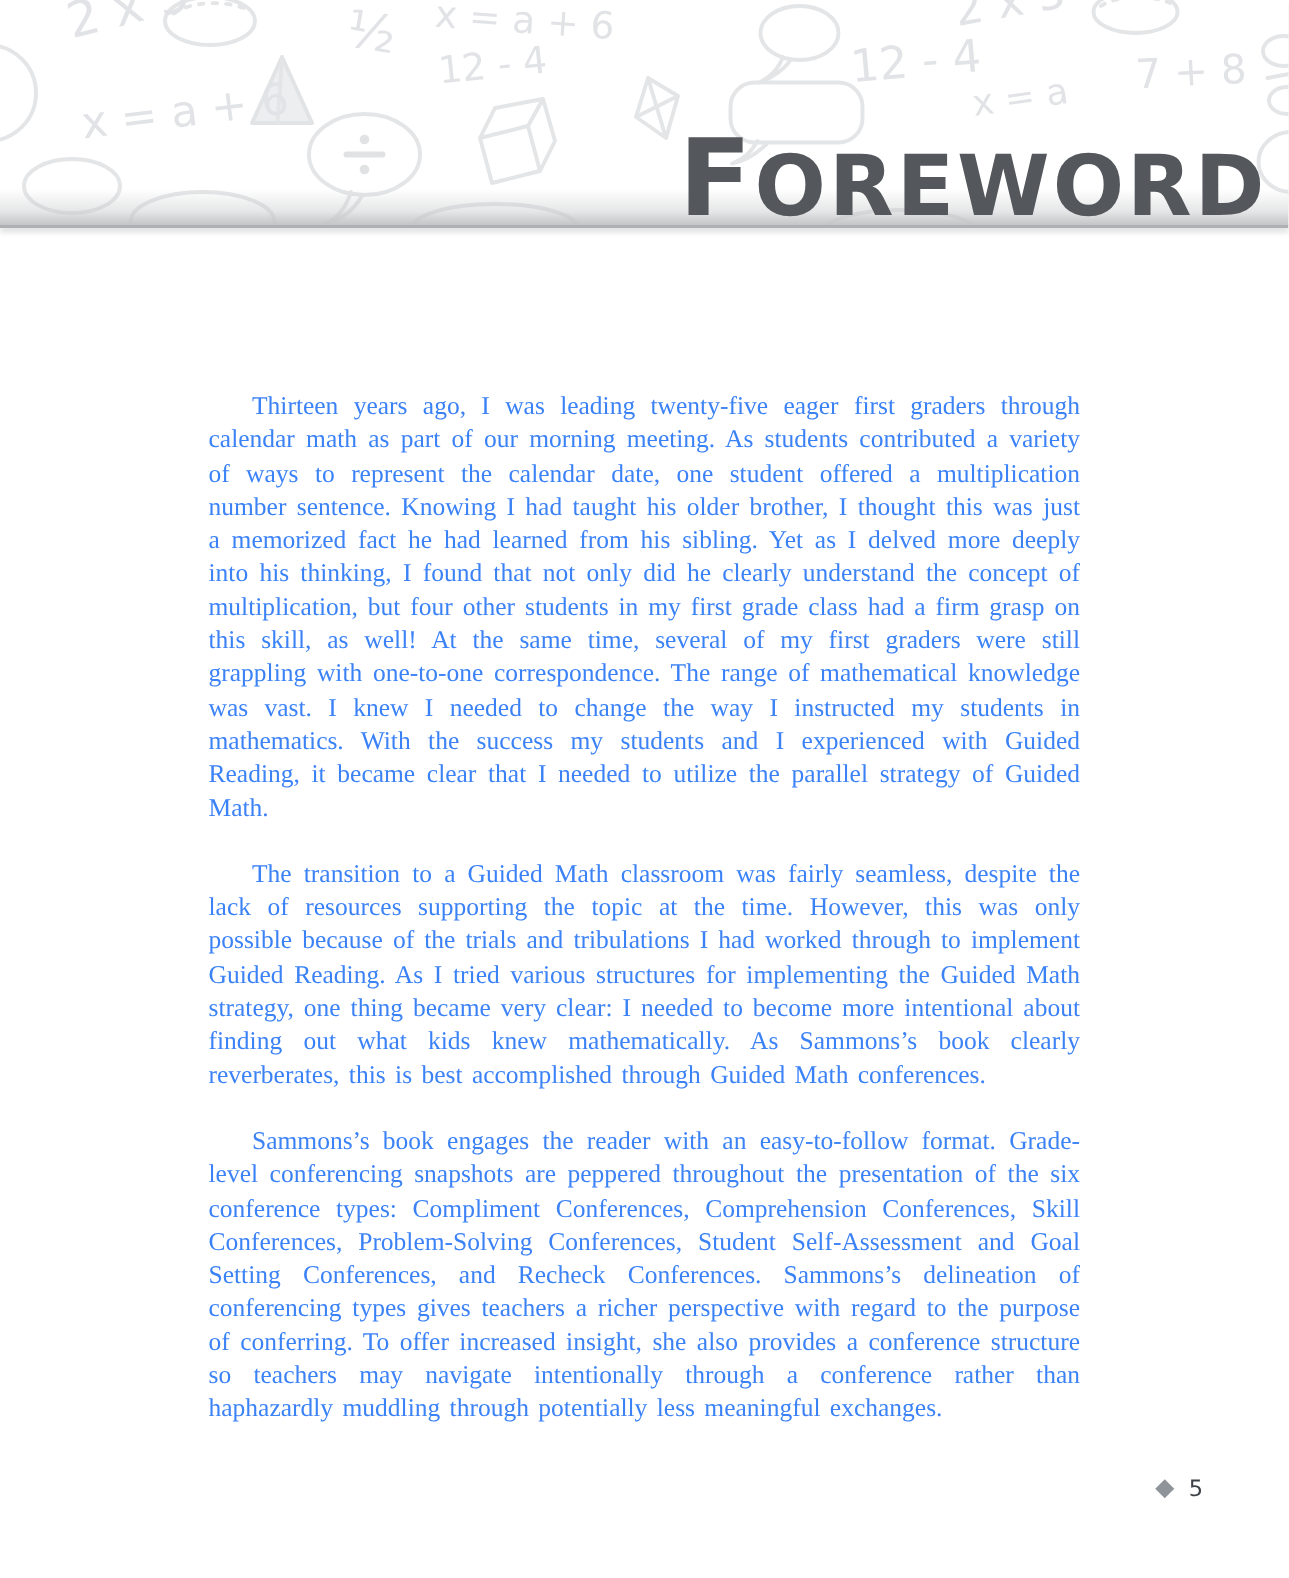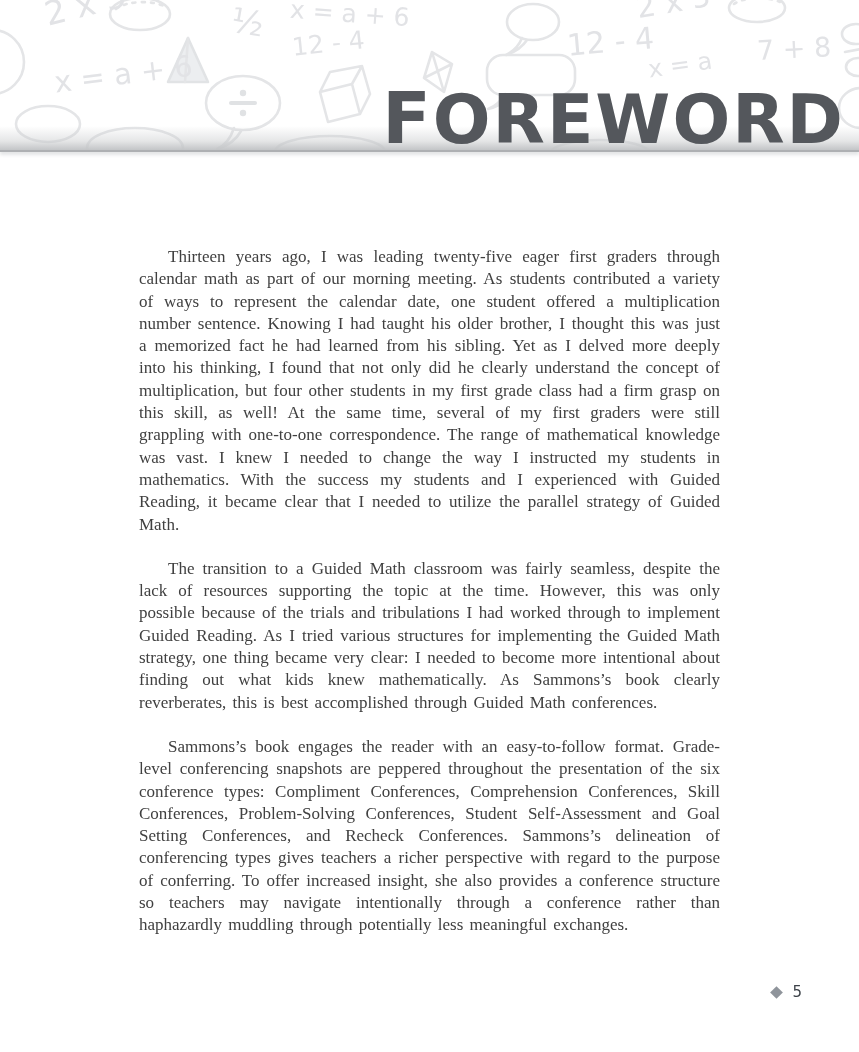--- a/index.html
+++ b/index.html
@@ -34,32 +34,32 @@
   .dt-4{left:292px;top:31px;font-size:25px;transform:rotate(-6deg);}
   .dt-5{left:54px;top:60px;font-size:29px;transform:rotate(-7deg);}
   .dt-6{left:567px;top:27px;font-size:30px;transform:rotate(-5deg);}
   .dt-7{left:757px;top:35px;font-size:27px;transform:rotate(-3deg);}
   .dt-8{left:636px;top:-13px;font-size:30px;transform:rotate(-10deg);}
   .dt-9{left:648px;top:53px;font-size:24px;transform:rotate(-8deg);}
   
   .page-title{
     position:absolute;right:14px;bottom:-2px;display:block;
     font-family:"DejaVu Sans",sans-serif;font-weight:bold;
-    font-size:68px;line-height:1;letter-spacing:2px;
+    font-size:56px;line-height:1;letter-spacing:2px;
     color:#54575c;text-transform:uppercase;z-index:2;
   }
   .page-title::first-letter{font-size:71px;}
   
   .body-text{
     position:absolute;left:139px;top:246px;width:581px;
   }
   .body-text p{
-    margin:0 0 22px 0;text-indent:29px;
+    margin:14px 0 22px 0;text-indent:29px;
     font:17px/22.3px "Liberation Serif",serif;
-    color:#404040;text-align:justify;word-spacing:2px;
+    color:#3b82f6;text-align:justify;word-spacing:2px;
   }
   
   .footer{
     position:absolute;top:985px;right:57px;
     display:flex;align-items:center;gap:11px;
   }
   .diamond{
     width:9px;height:9px;background:#8f949b;transform:rotate(45deg);
   }
   .page-number{

